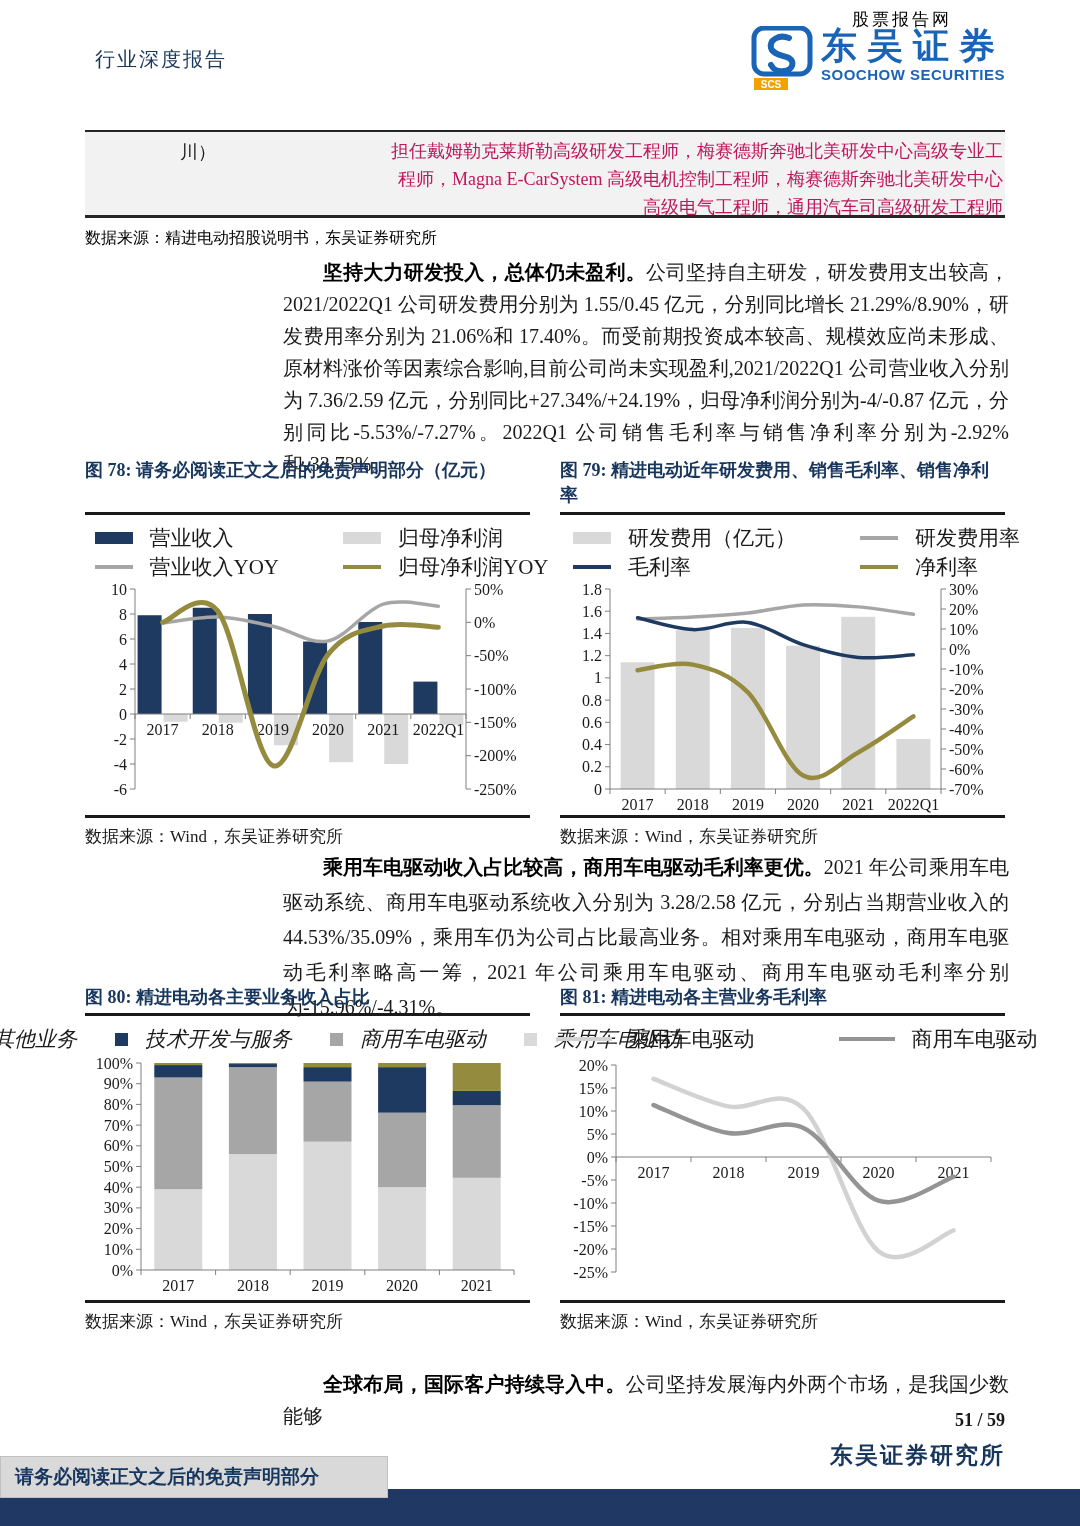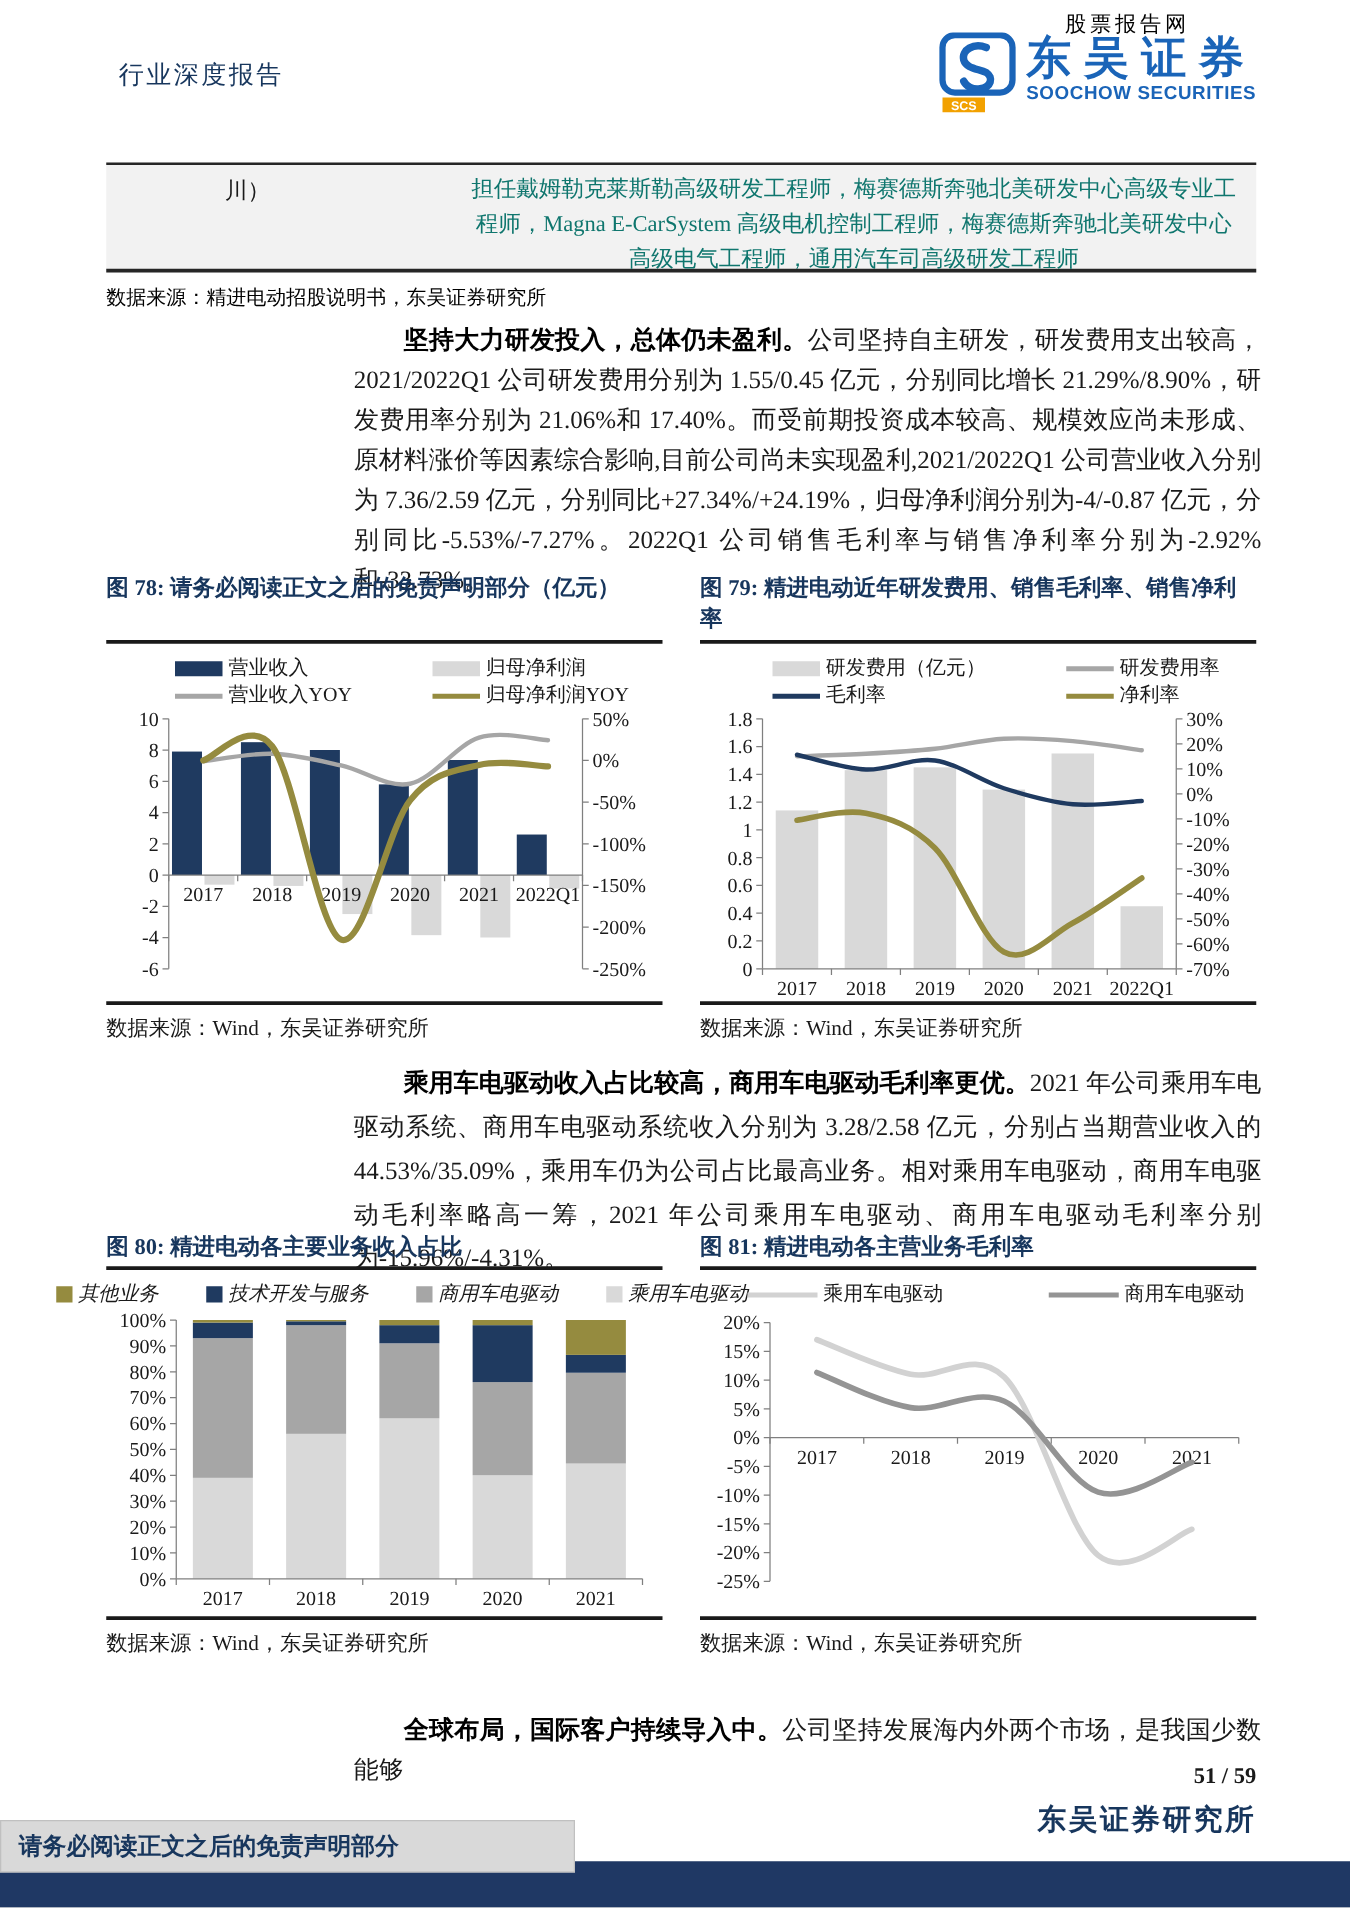--- a/index.html
+++ b/index.html
@@ -11,21 +11,21 @@
   .report-type { position:absolute; left:95px; top:46px; font-size:20px; font-weight:normal; color:#17365D; letter-spacing:2px; }
   .logo { position:absolute; top:26px; right:75px; display:flex; align-items:flex-start; gap:8px; }
   .logo-text { display:flex; flex-direction:column; }
   .logo-cn { font-size:36px; font-weight:bold; color:#1A64B8; letter-spacing:10px; line-height:40px; white-space:nowrap; font-family:"Liberation Sans", sans-serif; }
   .logo-en { font-size:15px; font-weight:bold; color:#1A64B8; letter-spacing:0.5px; font-family:"Liberation Sans", sans-serif; }
 
   
   .bio-table { position:absolute; left:85px; top:130px; width:920px; height:88px; background:#F2F2F2;
                border-top:2px solid #262626; border-bottom:3px solid #262626; }
   .bio-left { position:absolute; left:95px; top:8px; font-size:18px; color:#1a1a1a; }
-  .bio-right { position:absolute; left:278px; top:5px; width:640px; text-align:center; font-size:18px; line-height:28px; color:#0f766e; }
+  .bio-right { position:absolute; left:278px; top:5px; width:640px; text-align:right; font-size:18px; line-height:28px; color:#be185d; }
   .bio-source { position:absolute; left:85px; top:228px; font-size:16px; color:#000000; }
 
   
   .para { position:absolute; left:283px; width:726px; font-size:20px; line-height:32px; text-align:justify; color:#1a1a1a; text-indent:2em; }
   .para b { color:#000; }
   .p1 { top:256px; }
   .p2 { top:850px; line-height:35px; }
   .p3 { top:1368px; }
 
   
@@ -37,33 +37,33 @@
   .row1 .fig-caption { min-height:54px; }
   .row2 .fig-caption { min-height:28px; }
   .frule { height:3px; background:#1a1a1a; }
   .fig-source { font-size:17px; color:#1a1a1a; padding-top:7px; }
 
   
   .legend { display:grid; justify-content:center; column-gap:36px; row-gap:1px; margin:9px 0 2px; }
   .legend.cols2 { grid-template-columns:auto auto; }
   .legend.row1x4 { display:flex; justify-content:center; gap:10px;font-style:italic; }
   .legend.row1x2 { display:flex; justify-content:center; gap:56px; }
-  .lg-item { display:flex; align-items:center; gap:5px; font-size:16px; color:#1a1a1a; white-space:nowrap;padding-left:28px; }
+  .lg-item { display:flex; align-items:center; gap:17px; font-size:21px; color:#1a1a1a; white-space:nowrap;padding-left:28px; }
   .sw-bar { width:38px; height:12px; display:inline-block; }
   .sw-line { width:38px; height:4px; display:inline-block; }
   .sw-square { width:13px; height:13px; display:inline-block; }
   .sw-longline { width:56px; height:4px; display:inline-block; }
 
   svg.chart { display:block; }
 
   
   .page-num { position:absolute; right:75px; top:1410px; font-size:18px; font-weight:bold; color:#1a1a1a; }
   .institute { position:absolute; right:75px; top:1440px; font-size:23px; font-weight:bold; color:#17365D; letter-spacing:2px; }
   .bottom-bar { position:absolute; left:0; top:1489px; width:1080px; height:37px; background:#1F3864; }
-  .disclaimer-box { position:absolute; left:0; top:1456px; width:460px; height:42px; background:#D9D9D9;
+  .disclaimer-box { position:absolute; left:0; top:1456px; width:388px; height:42px; background:#D9D9D9;
                     border:1px solid #c0c0c0; display:flex; align-items:center; padding-left:14px;
                     font-size:19px; font-weight:bold; color:#17365D; z-index:2; }
 </style>
 </head>
 <body>
 
 <div class="page">
 
   <div class="watermark">股票报告网</div>
   <div class="report-type">行业深度报告</div>

